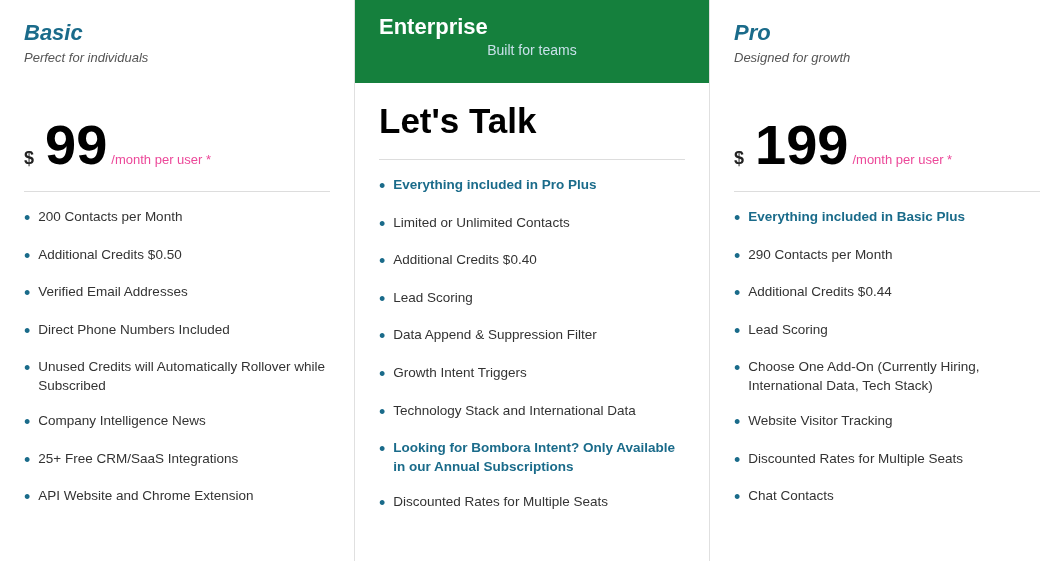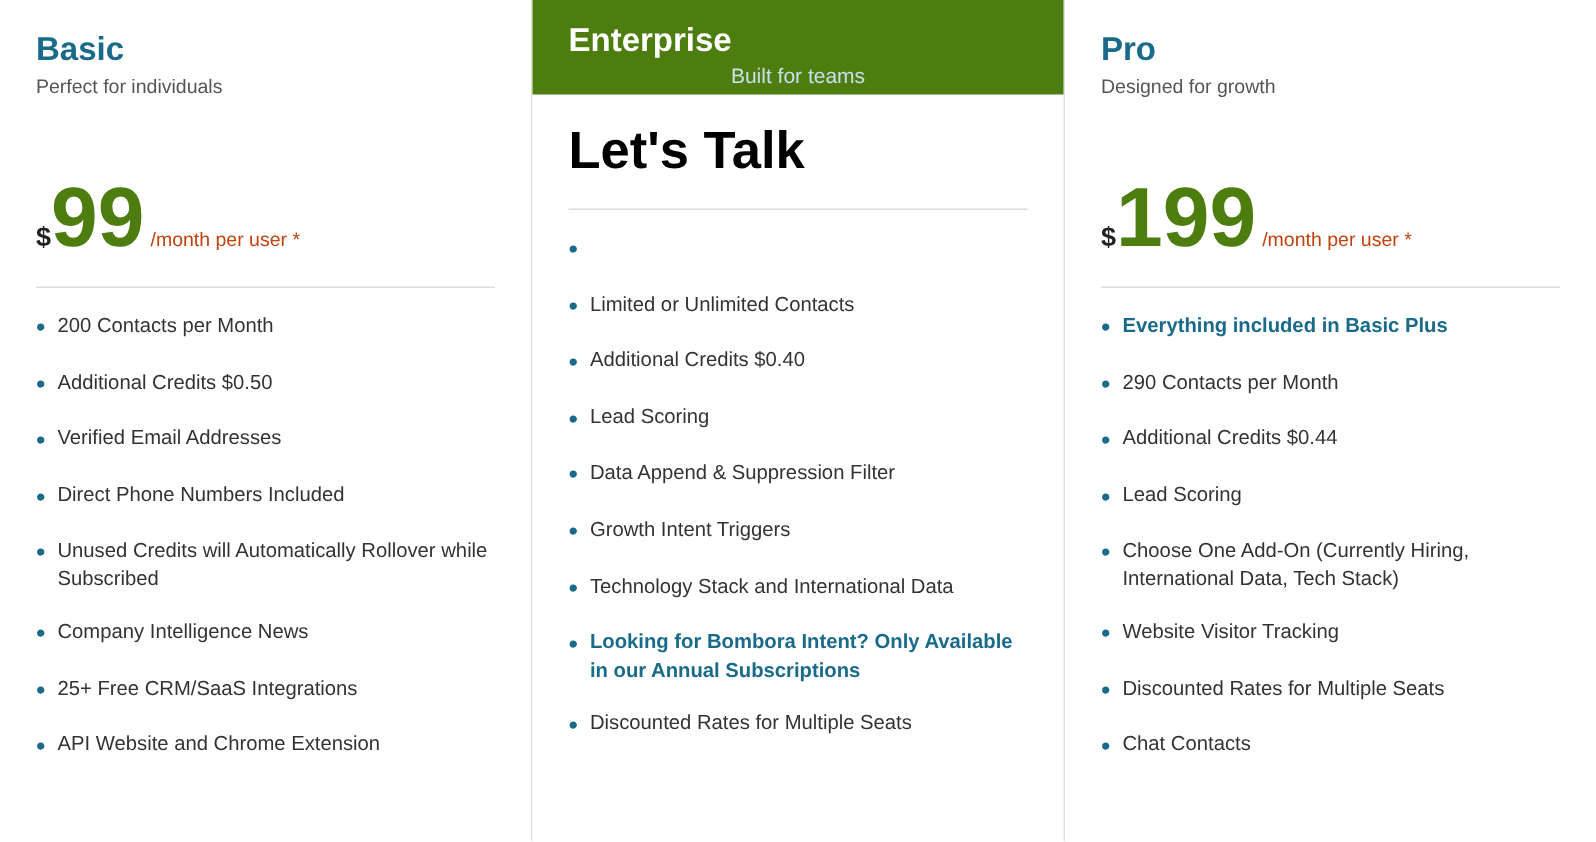--- a/index.html
+++ b/index.html
@@ -27,23 +27,23 @@
       position: relative;
     }
     .plan-col:last-child {
       border-right: none;
     }
     .plan-col.enterprise {
       background: #fff;
       border-right: 1px solid #e0e0e0;
     }
     .enterprise-header {
-      background: #4d7c0f;
+      background: #15803d;
       margin: -20px -24px 0 -24px;
-      padding: 14px 24px 5px 24px;
+      padding: 14px 24px 25px 24px;
       color: #fff;
     }
     .enterprise-header .plan-name {
       font-size: 22px;
       font-weight: bold;
       color: #fff;
     }
     .enterprise-header .plan-subtitle {
       font-size: 14px;
       color: #c8e0ea;
@@ -68,26 +68,27 @@
     .price-dollar {
       font-size: 18px;
       font-weight: bold;
       color: #222;
       vertical-align: super;
       line-height: 1;
     }
     .price-amount {
       font-size: 56px;
       font-weight: 900;
-      color: #4d7c0f;
+      color: #000000;
       line-height: 1;
+      margin-left: 11px;
     }
     .price-suffix {
       font-size: 13px;
-      color: #c2410c;
+      color: #ec4899;
       margin-left: 4px;
       margin-top: 44px;
     }
     .lets-talk {
       font-size: 35px;
       font-weight: 900;
       color: #000000;
       margin: 18px 0 18px 0;
     }
     .feature-list {
@@ -117,20 +118,21 @@
     .feat-text {
       flex: 1;
     }
     .divider-line {
       border: none;
       border-top: 1px solid #ddd;
       margin: 8px 0 16px 0;
     }
     .plan-header-area {
       min-height: 70px;
+      font-style: italic;
     }
   </style>
 </head>
 <body>
 
 <div class="pricing-container">
 
   <div class="plan-col">
     <div class="plan-header-area">
       <div class="plan-name">Basic</div>
@@ -181,20 +183,21 @@
   <div class="plan-col enterprise">
     <div class="enterprise-header">
       <div class="plan-name">Enterprise</div>
       <div class="plan-subtitle">Built for teams</div>
     </div>
     <div class="lets-talk">Let's Talk</div>
     <hr class="divider-line">
     <ul class="feature-list">
       <li class="bold-item">
         <span class="bullet">•</span>
+        <span class="feat-text">Everything included in Pro Plus</span>
       </li>
       <li>
         <span class="bullet">•</span>
         <span class="feat-text">Limited or Unlimited Contacts</span>
       </li>
       <li>
         <span class="bullet">•</span>
         <span class="feat-text">Additional Credits $0.40</span>
       </li>
       <li>

